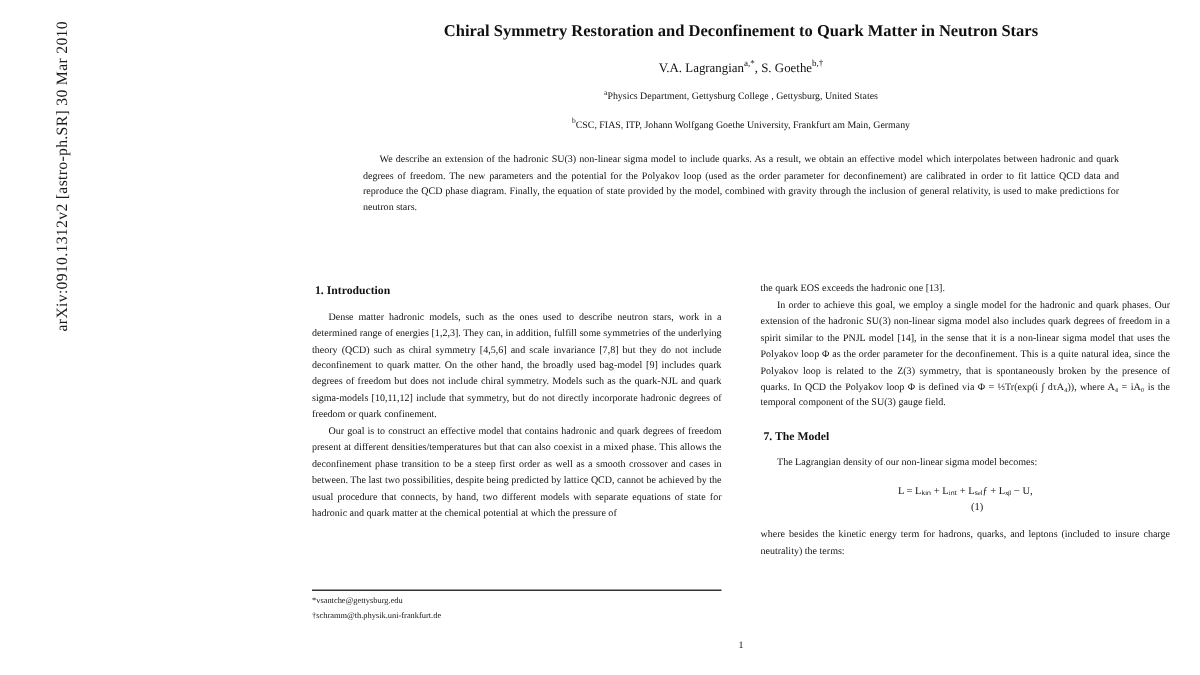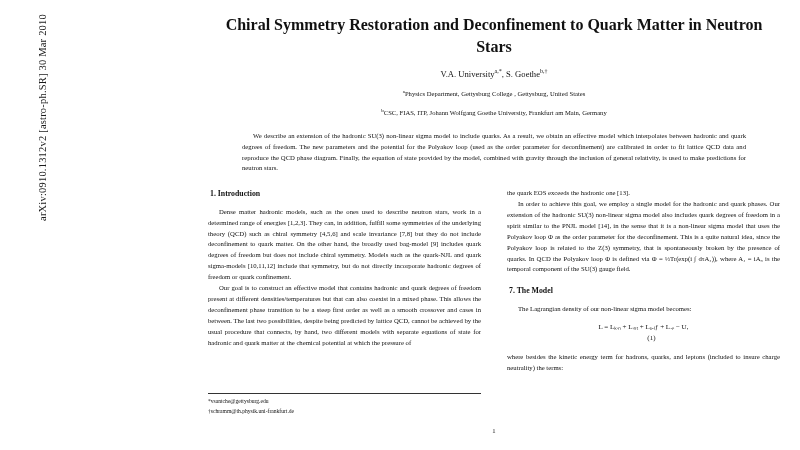--- a/index.html
+++ b/index.html
@@ -32,21 +32,21 @@
     text-align: center;
   }
   .content {
     position: absolute;
     left: 208px;
     top: 10px;
     width: 572px;
     height: 430px;
   }
   .title {
-    font-size: 16px;
+    font-size: 11px;
     line-height: 1.35;
     text-align: center;
     margin: 4px 0 0 0;
     padding: 0 16px;
   }
   .authors {
     font-size: 8.6px;
     text-align: center;
     margin-top: 11px;
   }
@@ -135,21 +135,21 @@
 
 <div class="page">
 
   <div class="arxiv-stamp">arXiv:0910.1312v2  [astro-ph.SR]  30 Mar 2010</div>
 
   <div class="content">
 
     <h1 class="title">Chiral Symmetry Restoration and Deconfinement to Quark Matter in Neutron Stars</h1>
 
     <div class="authors">
-      <span>V.A. University</span><span class="sup">a,*</span><span>, S. Goethe</span><span class="sup">b,†</span>
+      <span>V.A. Lagrangian</span><span class="sup">a,*</span><span>, S. Goethe</span><span class="sup">b,†</span>
     </div>
 
     <div class="affil">
       <span class="sup">a</span><span>Physics Department, Gettysburg College , Gettysburg, United States</span>
     </div>
     <div class="affil">
       <span class="sup">b</span><span>CSC, FIAS, ITP, Johann Wolfgang Goethe University, Frankfurt am Main, Germany</span>
     </div>
 
     <div class="abstract">We describe an extension of the hadronic SU(3) non-linear sigma model to include quarks. As a result, we obtain an effective model which interpolates between hadronic and quark degrees of freedom. The new parameters and the potential for the Polyakov loop (used as the order parameter for deconfinement) are calibrated in order to fit lattice QCD data and reproduce the QCD phase diagram. Finally, the equation of state provided by the model, combined with gravity through the inclusion of general relativity, is used to make predictions for neutron stars.</div>

